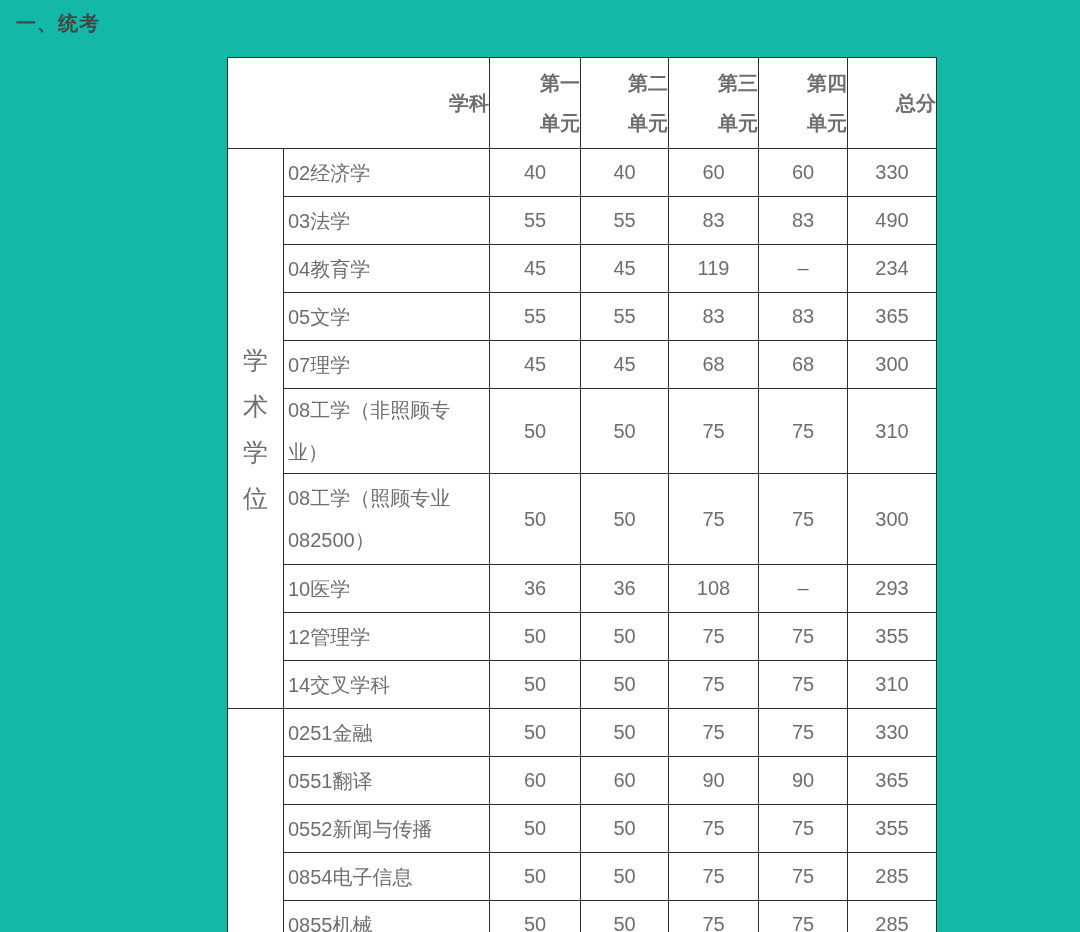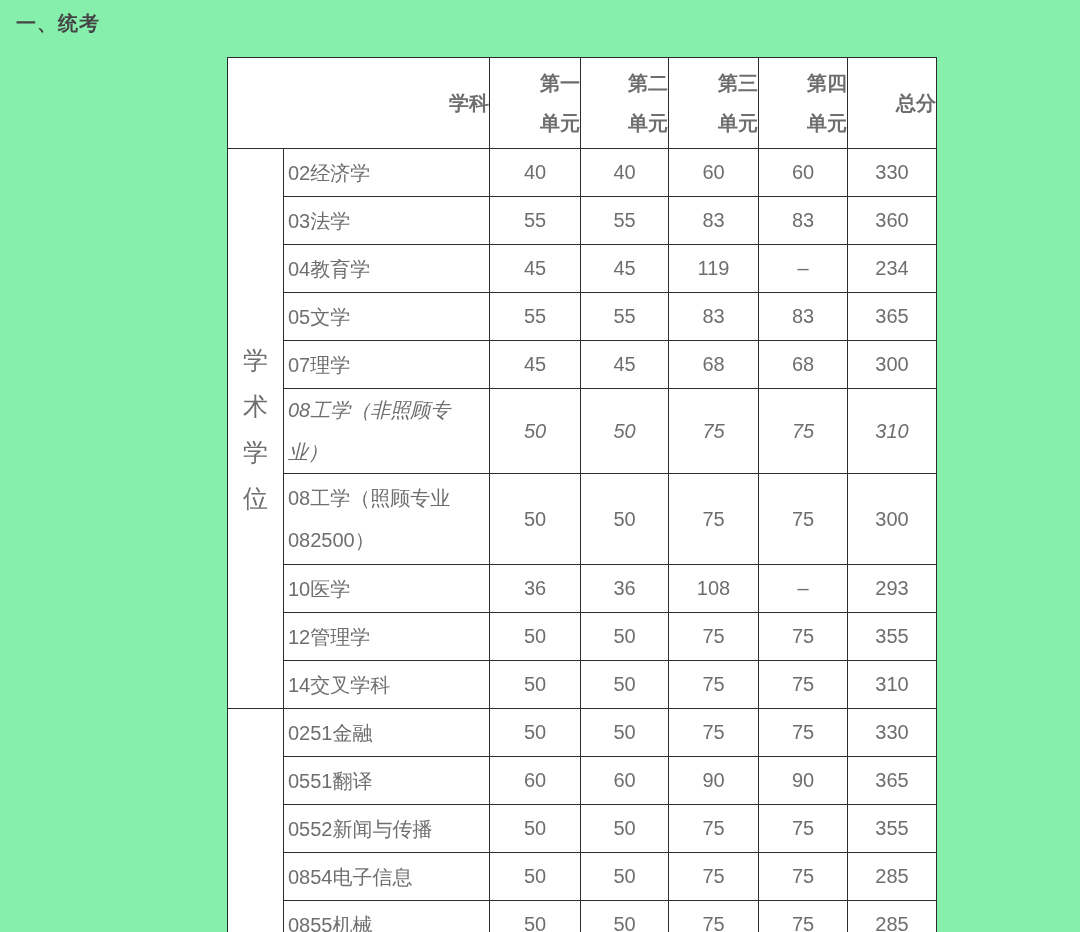--- a/index.html
+++ b/index.html
@@ -2,21 +2,21 @@
 <html><head>
 <meta charset="utf-8">
 <style>
   * { margin: 0; padding: 0; box-sizing: border-box; }
   html, body {
     width: 1080px; height: 932px;
     overflow: hidden;
     background: #ffffff;
     font-family: "Liberation Sans", "DejaVu Sans", sans-serif;
   }
-  .page { position: relative; width: 1080px; height: 932px; background: #86efac; }
+  .page { position: relative; width: 1080px; height: 932px; background: #14b8a6; }
   .title {
     position: absolute;
     left: 16px; top: 10px;
     font-size: 20px;
     font-weight: bold;
     color: #454545;
     letter-spacing: 1px;
   }
   table.score-table {
     position: absolute;
@@ -33,21 +33,21 @@
     vertical-align: middle;
   }
   td.th {
     text-align: right;
     font-weight: bold;
     color: #606060;
     line-height: 40px;
   }
   tr.rh-h  { height: 91px; }
   tr.rh-s  { height: 48px; }
-  tr.rh-t1 { height: 79px; font-style: italic; }
+  tr.rh-t1 { height: 79px; }
   tr.rh-t2 { height: 91px; }
   td.group { text-align: center; }
   .vlabel {
     width: 1.05em;
     margin: 0 auto;
     word-break: break-all;
     line-height: 46px;
     font-size: 25px;
     color: #6e6e6e;
     text-align: center;
@@ -96,21 +96,21 @@
         <td class="num">60</td>
         <td class="num">60</td>
         <td class="num">330</td>
       </tr>
       <tr class="rh-s">
         <td class="name">03法学</td>
         <td class="num">55</td>
         <td class="num">55</td>
         <td class="num">83</td>
         <td class="num">83</td>
-        <td class="num">360</td>
+        <td class="num">490</td>
       </tr>
       <tr class="rh-s">
         <td class="name">04教育学</td>
         <td class="num">45</td>
         <td class="num">45</td>
         <td class="num">119</td>
         <td class="num">–</td>
         <td class="num">234</td>
       </tr>
       <tr class="rh-s">

